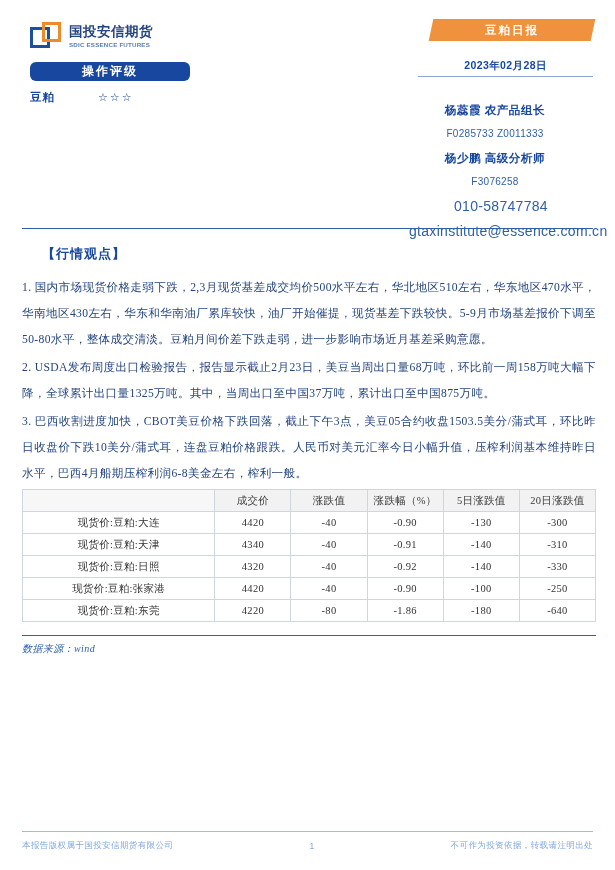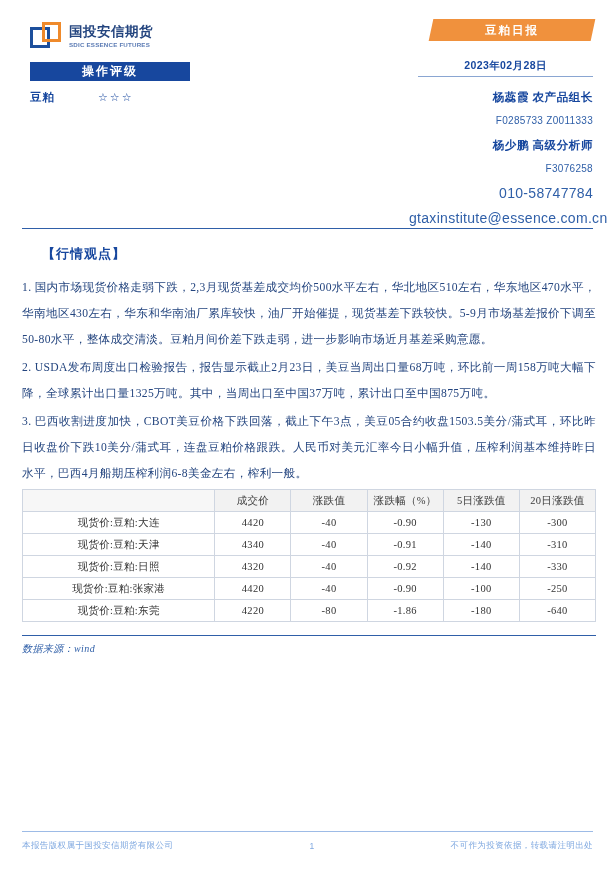--- a/index.html
+++ b/index.html
@@ -88,20 +88,21 @@
     width: 160px;
     height: 19px;
     background: #17479e;
     color: #ffffff;
     font-size: 12px;
     font-weight: bold;
     letter-spacing: 2px;
     text-align: center;
     line-height: 19px;
     font-family: "Liberation Serif", serif;
+    border-radius: 6px;
   }
   .rating-row {
     position: absolute;
     left: 30px;
     top: 90px;
     width: 180px;
     display: flex;
     align-items: center;
   }
   .rating-name {
@@ -154,23 +155,23 @@
     color: #17479e;
     letter-spacing: 0.4px;
     font-family: "Liberation Sans", sans-serif;
     padding-bottom: 3px;
     border-bottom: 1.2px solid #8aa6d2;
   }
 
   .analysts {
     position: absolute;
     right: 22px;
-    top: 85px;
+    top: 98px;
     width: 210px;
-    text-align: right;
+    text-align: center;
   }
   .an-name {
     font-size: 11.5px;
     font-weight: bold;
     color: #17479e;
     letter-spacing: 0.6px;
     margin: 0 0 0 14px;
     line-height: 24px;
   }
   .an-code {

